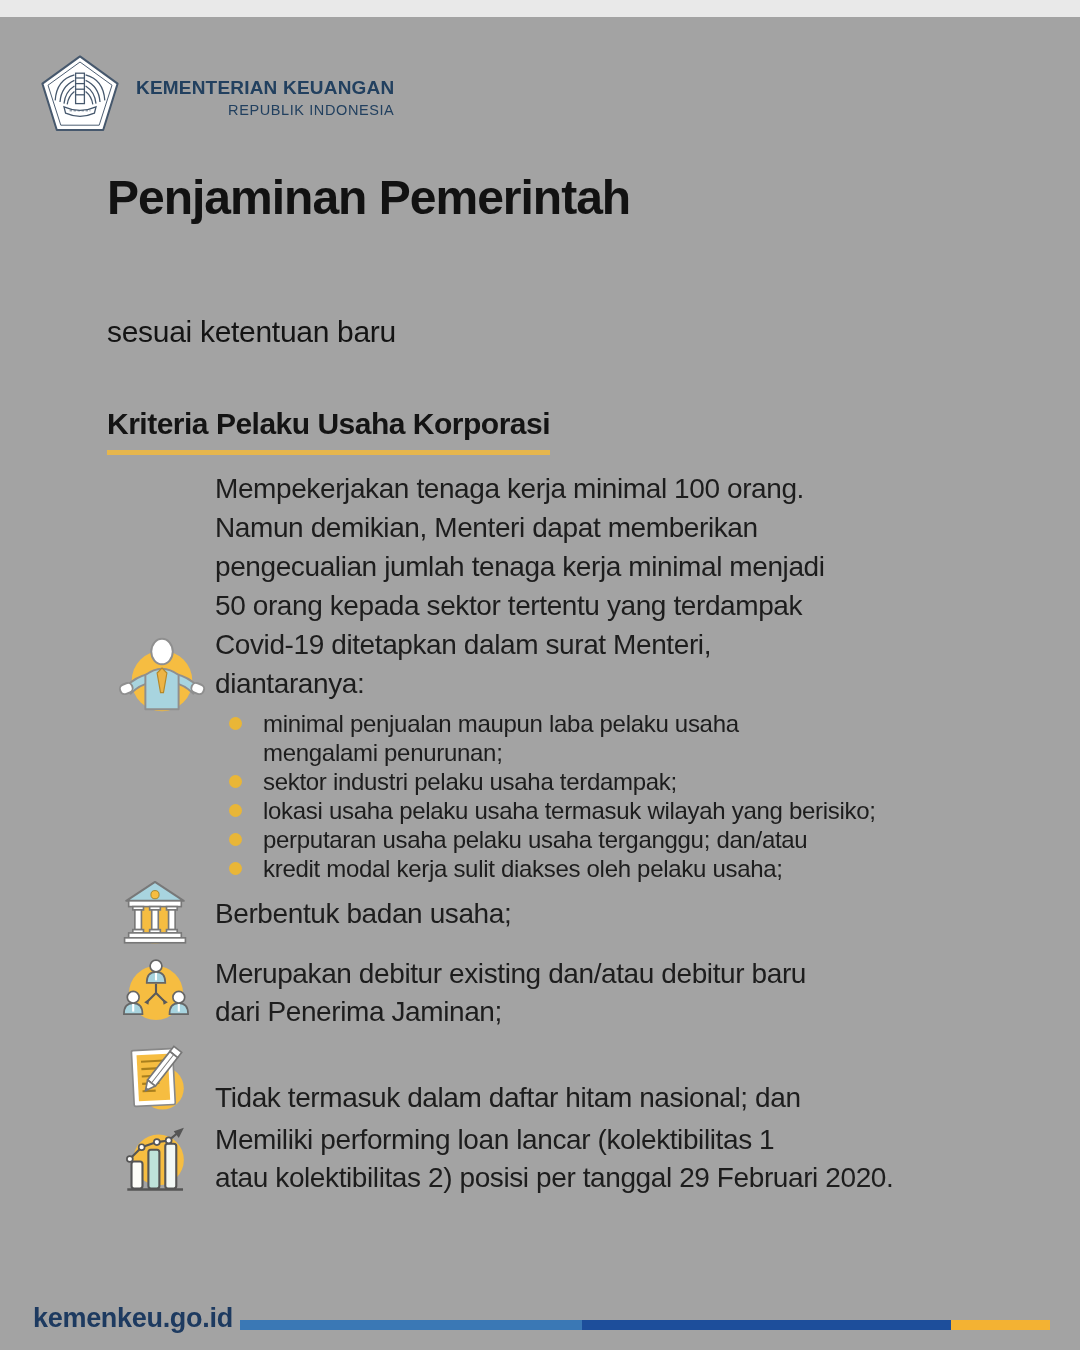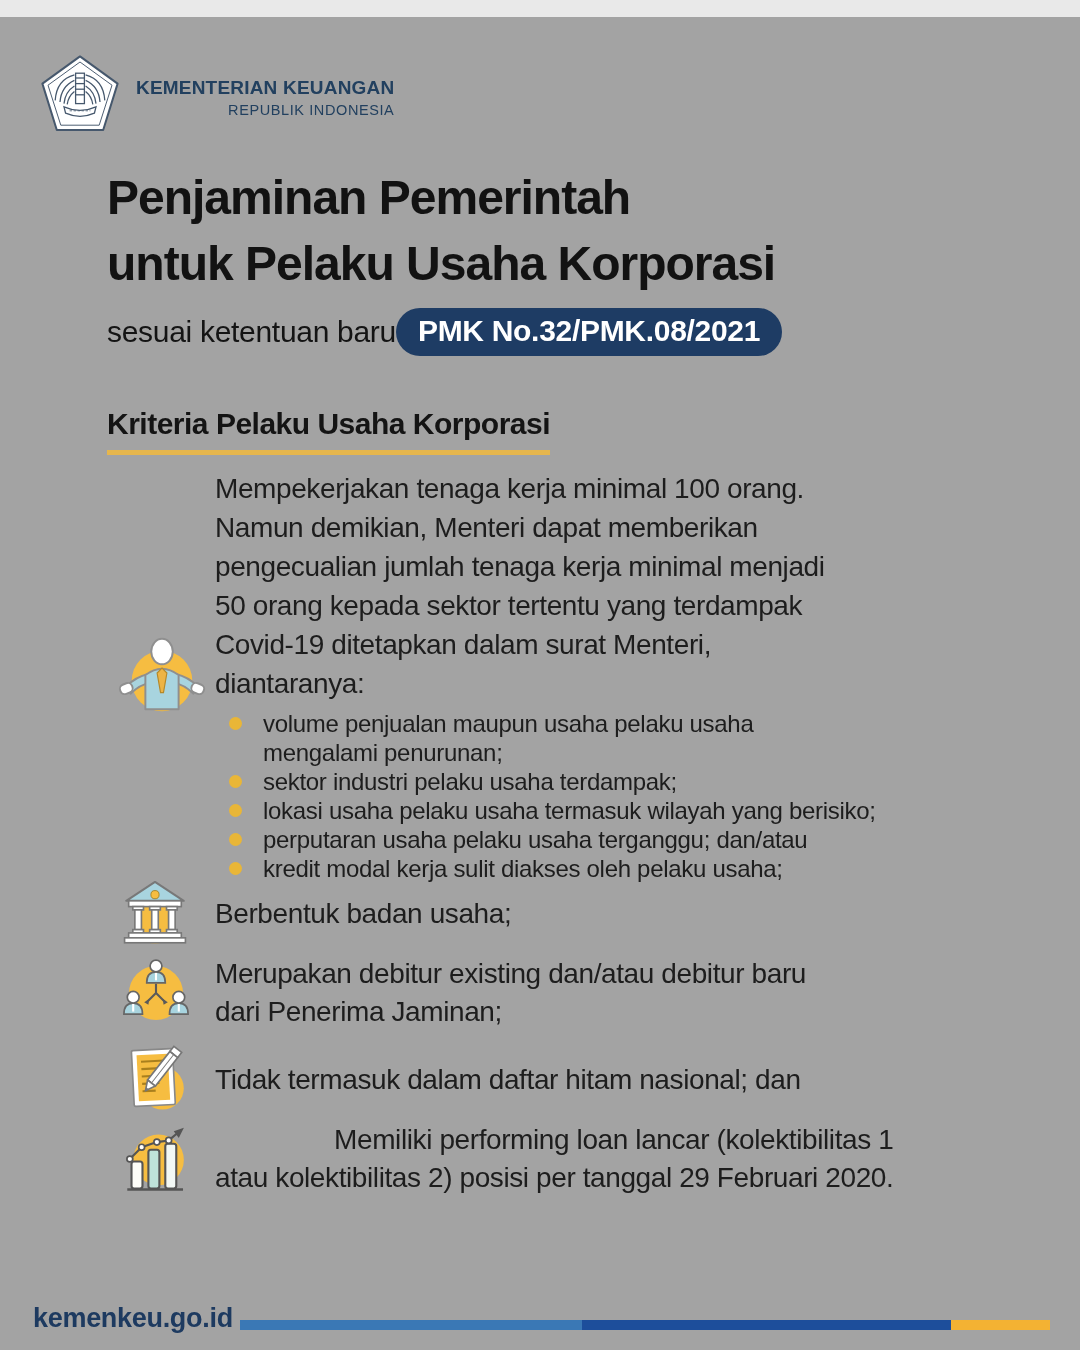--- a/index.html
+++ b/index.html
@@ -31,21 +31,21 @@
   .section-heading{position:absolute; left:107px; top:390px; margin:0; font-size:30px; font-weight:700;
          color:#141414; letter-spacing:-.5px; padding-bottom:9px; border-bottom:5px solid var(--gold_underline);}
   
   .criterion{position:absolute; left:118px; display:flex; align-items:center;}
   .criterion.first{align-items:center;}
   .icon-box{width:97px; flex:none; display:flex; justify-content:flex-start;}
   .icon-box svg{display:block;}
   .c-text{font-size:28px; line-height:38px; color:#1d1d1d; max-width:730px; letter-spacing:-.4px;}
   .prewrap{white-space:pre-line;}
   .c1{top:452px;} .c1 .c-text{line-height:39px;}
-  .c2{top:860px;} .c3{top:938px;} .c4{top:1026px;} .c5{top:1104px;text-align:right;}
+  .c2{top:860px;} .c3{top:938px;} .c4{top:1026px;align-items:flex-end;} .c5{top:1104px;}
   .subs{list-style:none; margin:6px 0 0 0; padding:0;}
   .subs li{display:flex; font-size:24px; line-height:29px; letter-spacing:-.3px;}
   .dot{flex:none; width:13px; height:13px; border-radius:50%; background:var(--bullet_gold);
        margin:8px 21px 0 14px;}
   
   .footer-text{position:absolute; left:33px; top:1286px; font-size:27px; font-weight:700;
        color:#1d3a60; letter-spacing:-.3px;}
   .footer-bar{position:absolute; left:240px; top:1303px; width:810px; height:10px; display:flex;}
   .seg1{width:342px; background:var(--bar_light_blue);}
   .seg2{width:369px; background:var(--bar_dark_blue);}
@@ -79,26 +79,24 @@
       </g>
     </svg>
     <div class="ministry">
       <div class="ministry-name">KEMENTERIAN KEUANGAN</div>
       <div class="ministry-sub">REPUBLIK INDONESIA</div>
     </div>
   </div>
 
   <h1 class="title">
     <span>Penjaminan Pemerintah</span>
-    <span>untuk Pelaku Usaha Korporasi</span>
   </h1>
 
   <div class="subtitle-row">
     <span class="subtitle">sesuai ketentuan baru</span>
-    <span class="badge">PMK No.32/PMK.08/2021</span>
   </div>
 
   <h2 class="section-heading">Kriteria Pelaku Usaha Korporasi</h2>
 
   <div class="criterion first c1">
     <div class="icon-box">
       <svg width="88" height="88" viewBox="0 0 90 90">
         <circle cx="45" cy="50" r="31" fill="var(--icon_yellow)"></circle>
         <path d="M31 43 C22 45 13 51 8 56 L13 63 C19 57 26 53 33 52 Z" fill="var(--icon_blue)" stroke="#8f8f8f" stroke-width="2" stroke-linejoin="round"></path>
         <path d="M59 43 C68 45 77 51 82 56 L77 63 C71 57 64 53 57 52 Z" fill="var(--icon_blue)" stroke="#8f8f8f" stroke-width="2" stroke-linejoin="round"></path>
@@ -112,21 +110,21 @@
     <div class="c-text">
       <span class="prewrap">Mempekerjakan tenaga kerja minimal 100 orang.
 Namun demikian, Menteri dapat memberikan
 pengecualian jumlah tenaga kerja minimal menjadi
 50 orang kepada sektor tertentu yang terdampak
 Covid-19 ditetapkan dalam surat Menteri,
 diantaranya:</span>
       <ul class="subs">
         <li>
             <span class="dot"></span>
-            <span class="prewrap">volume penjualan maupun usaha pelaku usaha
+            <span class="prewrap">minimal penjualan maupun laba pelaku usaha
 mengalami penurunan;</span>
           </li>
         <li>
             <span class="dot"></span>
             <span class="prewrap">sektor industri pelaku usaha terdampak;</span>
           </li>
         <li>
             <span class="dot"></span>
             <span class="prewrap">lokasi usaha pelaku usaha termasuk wilayah yang berisiko;</span>
           </li>

